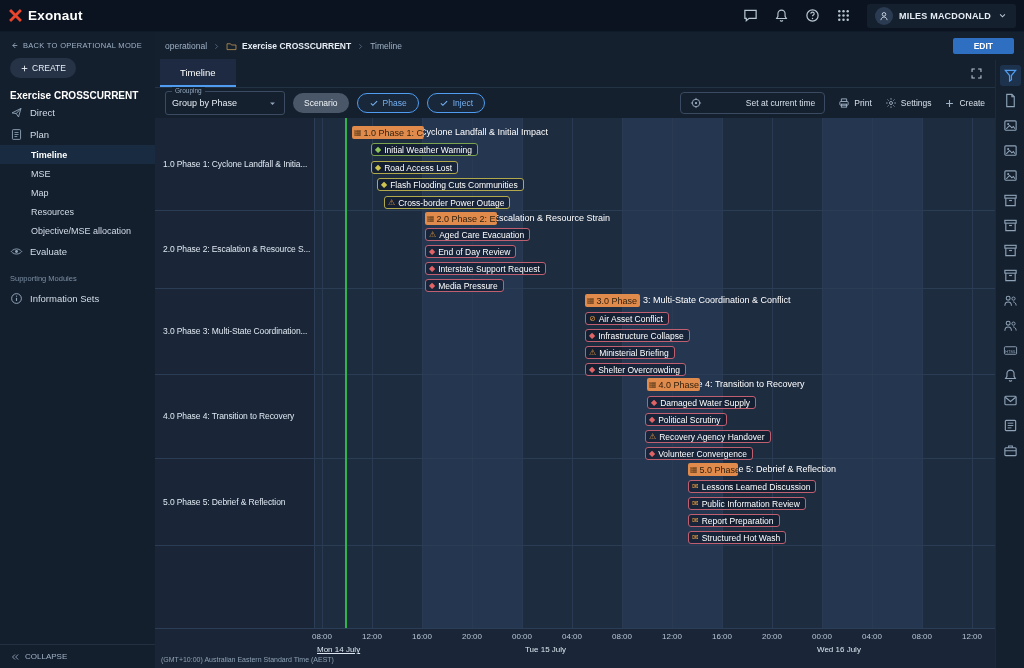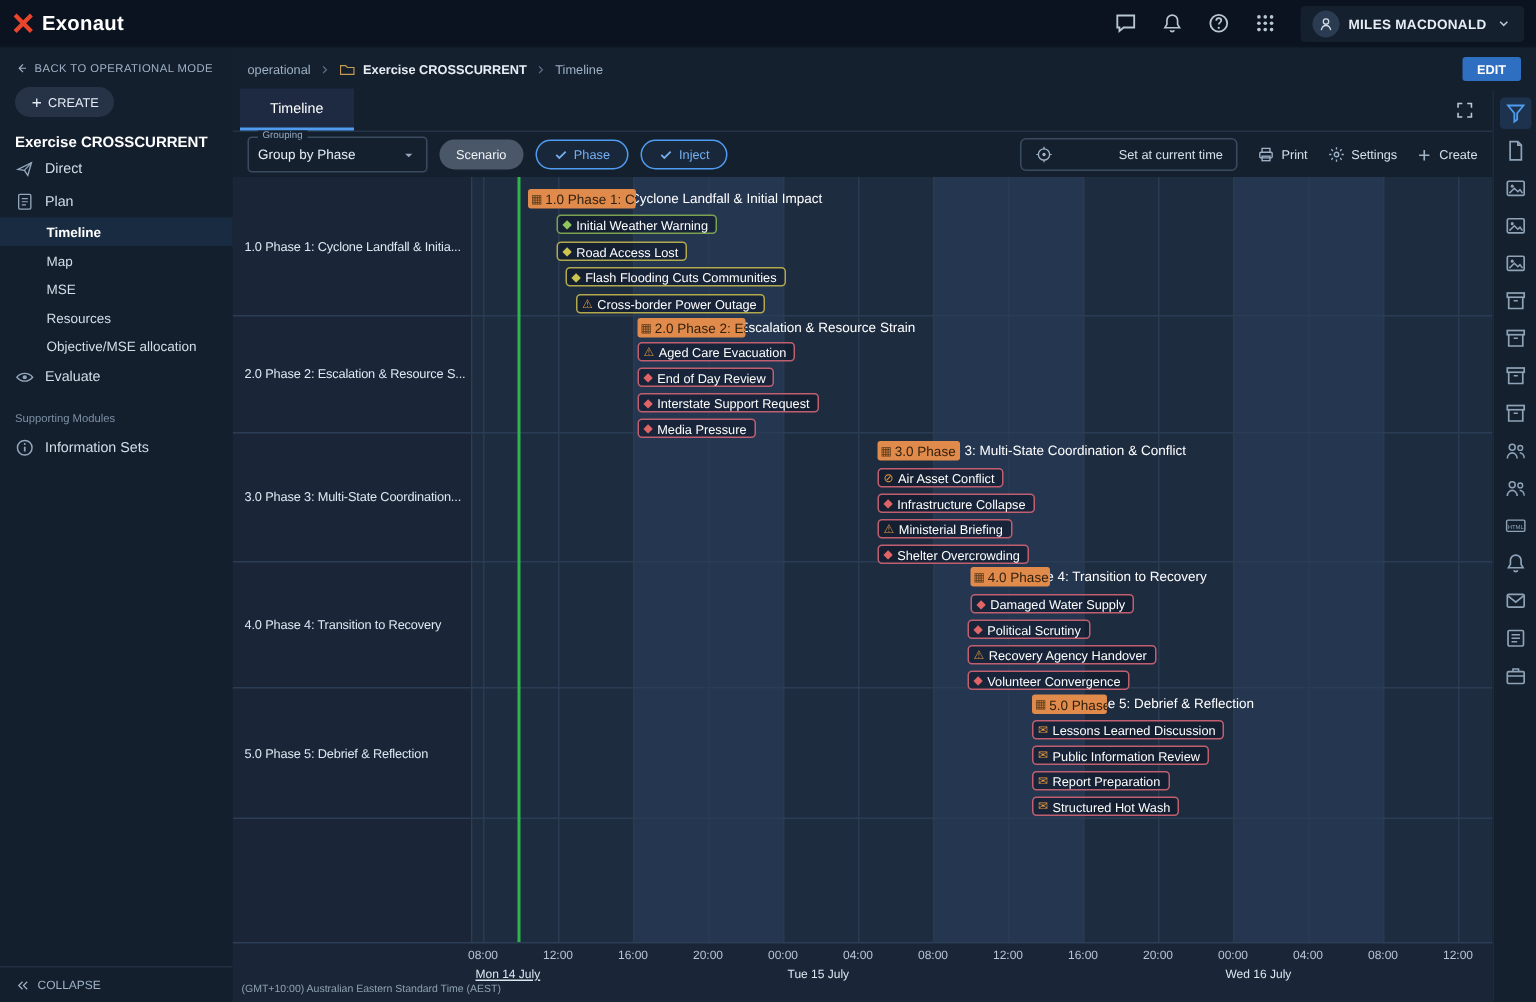--- a/index.html
+++ b/index.html
@@ -29,21 +29,21 @@
 .nav-item.active{color:#fff;font-weight:bold;background:rgba(79,156,240,.10);}
 .nav-section{padding:12px 10px 4px;font-size:7.5px;color:#7b8fa3;}
 .collapse-row{margin-top:auto;border-top:1px solid #223042;height:24px;display:flex;align-items:center;gap:5px;padding:0 10px;font-size:8px;color:#9fb2c6;cursor:pointer;}
 
 
 .main{position:absolute;left:155px;top:32px;width:869px;height:636px;background:#15202f;}
 .crumb-row{height:28px;display:flex;align-items:center;padding:0 10px;gap:5px;font-size:8.5px;color:#9fb2c6;}
 .crumb-sep{display:flex;color:#5f7288;}
 .crumb-strong{color:#e6edf5;font-weight:bold;}
 .crumb-ic{display:flex;color:#c79b52;}
-.edit-btn{margin-left:auto;background:#2e6fc2;color:#fff;font-size:8.5px;font-weight:bold;padding:3px 10px;border-radius:2px;cursor:pointer;}
+.edit-btn{margin-left:auto;background:#2e6fc2;color:#fff;font-size:8.5px;font-weight:bold;padding:3px 21px;border-radius:2px;cursor:pointer;}
 .content-row{display:flex;height:608px;}
 .chart-col{width:840px;display:flex;flex-direction:column;}
 .rail{width:29px;display:flex;flex-direction:column;align-items:center;padding-top:5px;gap:4px;background:#15202f;border-left:1px solid #1c2a3c;}
 .rail-btn{width:21px;height:21px;display:flex;align-items:center;justify-content:center;color:#8fa3b8;cursor:pointer;border-radius:3px;}
 .rail-btn.active{color:#4f9cf0;background:rgba(79,156,240,.15);}
 
 
 .tabbar{height:28px;display:flex;align-items:flex-end;border-bottom:1px solid #243246;position:relative;}
 .tab{height:28px;margin-left:5px;padding:0 20px;display:flex;align-items:center;font-size:9.5px;color:#fff;background:#1d2a42;border-bottom:2px solid #4f9cf0;cursor:pointer;}
 .fullscreen{position:absolute;right:12px;top:7px;color:#b9c6d4;display:flex;cursor:pointer;}
@@ -185,24 +185,24 @@
               <rect x="3" y="2" width="10" height="12" rx="1" stroke="currentColor" stroke-width="1.1" fill="none"></rect>
               <path d="M5.5 5.5h5M5.5 8h5M5.5 10.5h3.5" stroke="currentColor" stroke-width="1"></path>
             </svg>
           </span>
           <span>Plan</span>
         </div>
         <div class="nav-item sub active">
           <span>Timeline</span>
         </div>
         <div class="nav-item sub">
+          <span>MSE</span>
+        </div>
+        <div class="nav-item sub">
           <span>Map</span>
-        </div>
-        <div class="nav-item sub">
-          <span>MSE</span>
         </div>
         <div class="nav-item sub">
           <span>Resources</span>
         </div>
         <div class="nav-item sub">
           <span>Objective/MSE allocation</span>
         </div>
         <div class="nav-item">
           <span class="nav-ic">
             <svg width="13" height="13" viewBox="0 0 16 16" fill="none">

